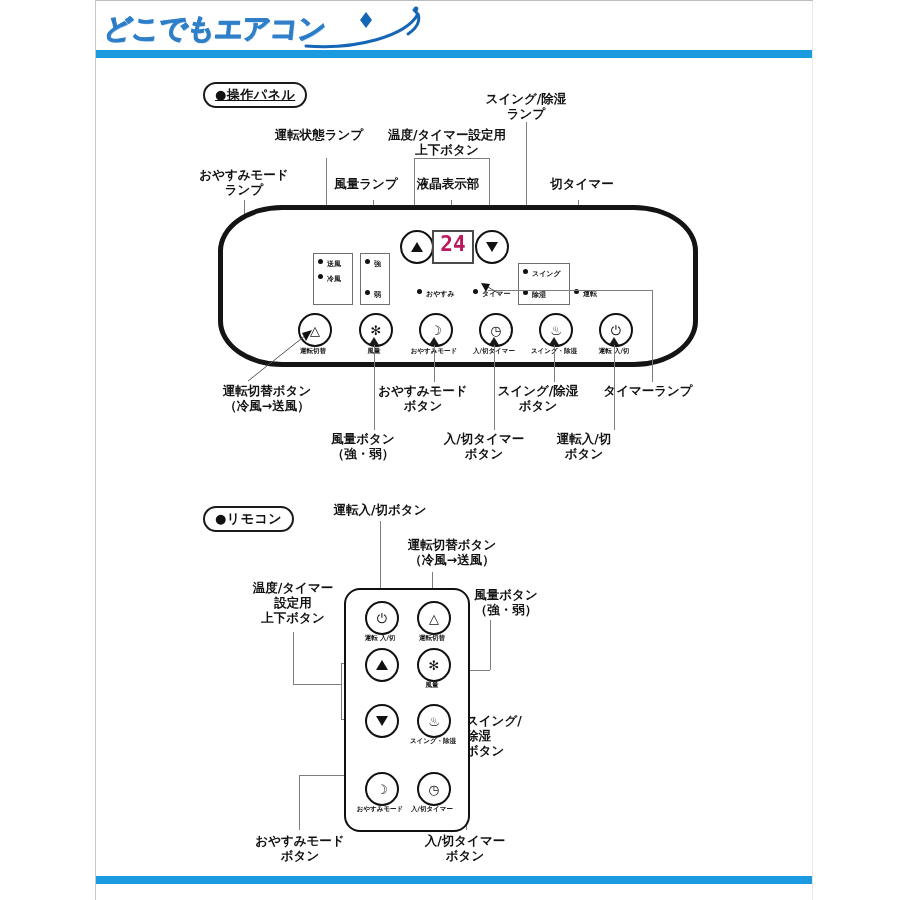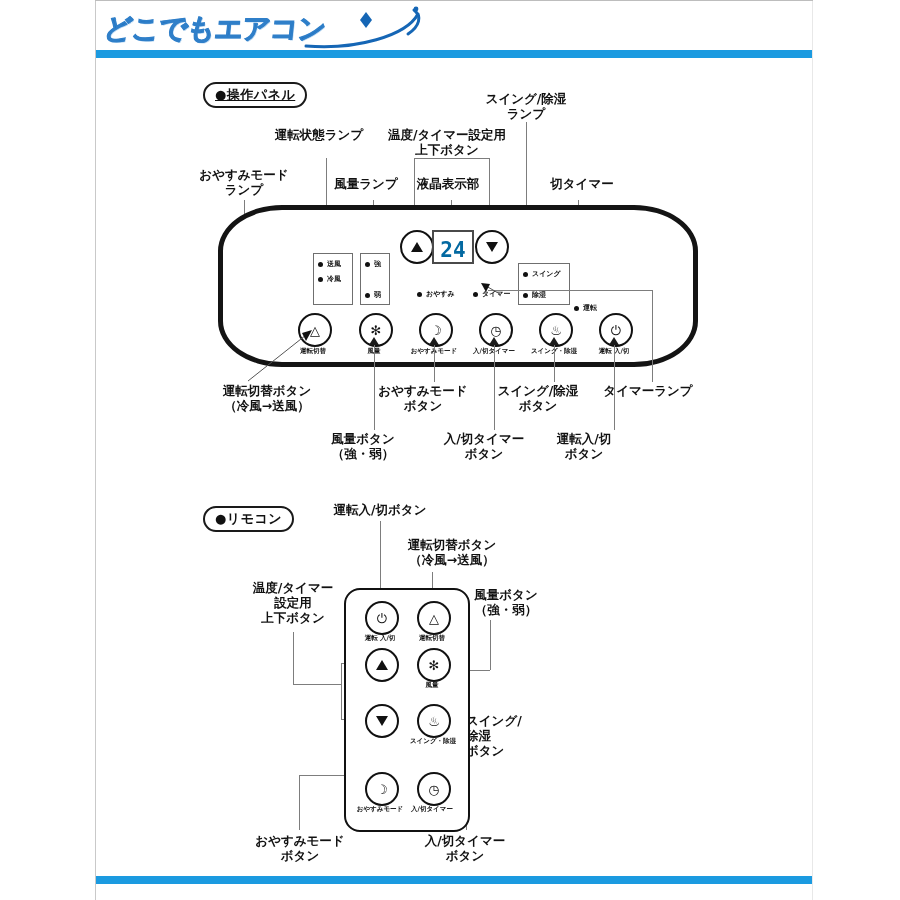--- a/index.html
+++ b/index.html
@@ -83,34 +83,34 @@
     border:5px solid #141414;
     border-radius:64px/46px;
     background:#fff;
   }
 
   
   .lampbox{
     position:absolute;border:1px solid #6f6f6f;background:#fff;
   }
   .lamp{
-    position:absolute;display:flex;align-items:center;gap:4px;
+    position:absolute;display:flex;align-items:flex-start;gap:4px;
     font-size:7px;font-weight:bold;color:#111;white-space:nowrap;
   }
   .dot{
     width:5px;height:5px;border-radius:50%;background:#111;flex:0 0 auto;
   }
 
   
   .lcd{
     position:absolute;left:432px;top:230px;width:38px;height:30px;
     border:2px solid #4a4a4a;background:#fff;
-    display:flex;align-items:flex-end;justify-content:center;
+    display:flex;align-items:flex-start;justify-content:center;
     font-family:"DejaVu Sans Mono","Liberation Mono",monospace;
-    font-size:21px;font-weight:bold;color:#0369a1;letter-spacing:0px;
+    font-size:21px;font-weight:bold;color:#be185d;letter-spacing:0px;
   }
 
   
   .rbtn{
     position:absolute;border:2px solid #111;border-radius:50%;
     background:#fff;display:flex;align-items:center;justify-content:center;
   }
   .rbtn.big{width:30px;height:30px;}
   .blabel{
     position:absolute;font-size:6.5px;font-weight:bold;color:#111;
@@ -223,21 +223,21 @@
   </div>
 
   <div class="lamp" style="left:417px;top:289px;">
     <span class="dot"></span>
     <span>おやすみ</span>
   </div>
   <div class="lamp" style="left:473px;top:289px;">
     <span class="dot"></span>
     <span>タイマー</span>
   </div>
-  <div class="lamp" style="left:574px;top:289px;margin-top:14px;">
+  <div class="lamp" style="left:574px;top:289px;">
     <span class="dot"></span>
     <span>運転</span>
   </div>
 
   <div class="rbtn big" style="left:400px;top:230px;">
     <span class="triangle-up"></span>
   </div>
   <div class="lcd">
     <span>24</span>
   </div>

